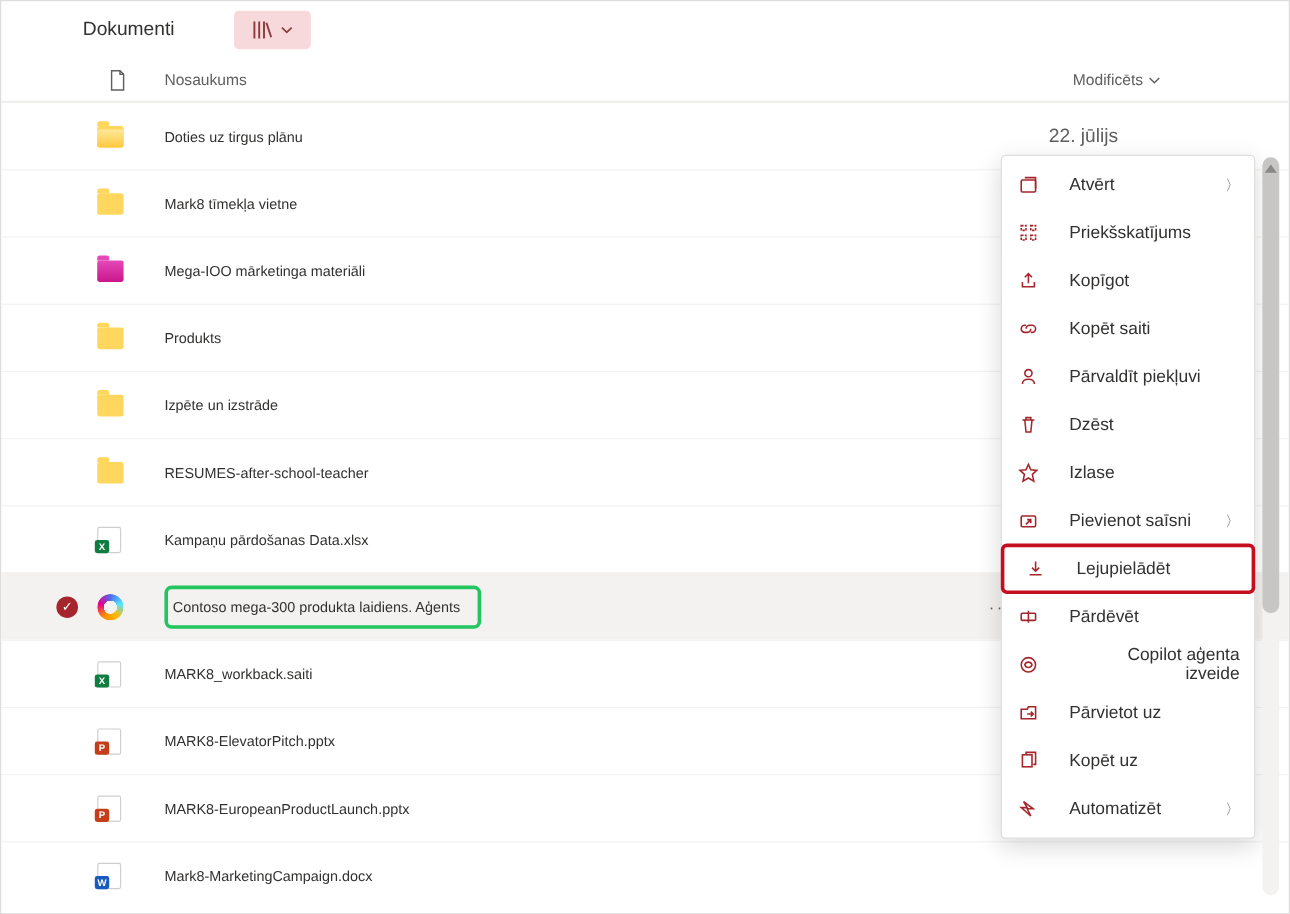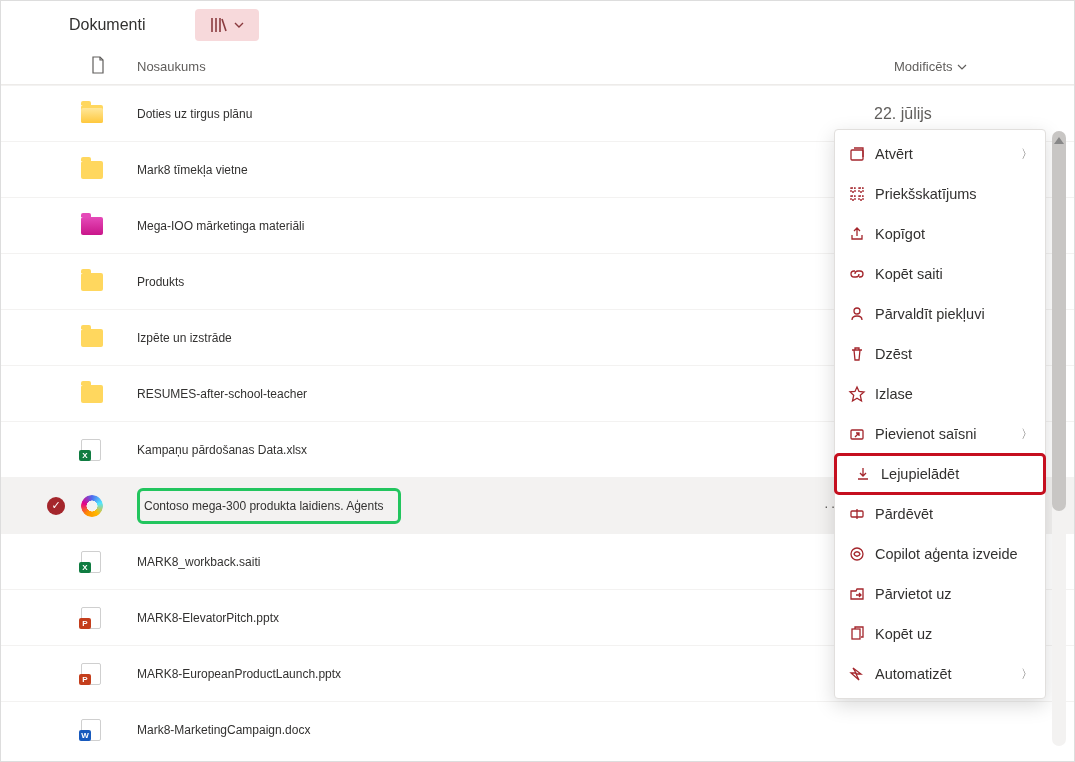--- a/index.html
+++ b/index.html
@@ -1,21 +1,21 @@
 <!DOCTYPE html>
 <html><head>
 <meta charset="utf-8">
 <style>
   * { box-sizing: border-box; margin: 0; padding: 0; }
   body { font-family: "Segoe UI", Arial, sans-serif; font-size: 14px; color: #323130; background: #fff; width: 1075px; height: 762px; overflow: hidden; border: 1px solid #ddd; position: relative; }
   .topbar { display: flex; align-items: center; padding: 8px 20px; gap: 16px; }
   .title { font-size: 16px; font-weight: 400; margin-left: 48px; }
   .lib-btn { width: 64px; height: 32px; background: #f7d9db; border-radius: 4px; display: flex; align-items: center; justify-content: center; gap: 6px; cursor: pointer; }
   .lib-btn svg { display: block; }
-  .header-row { display: flex; align-items: flex-end; padding: 10px 20px 10px 80px; font-size: 13px; color: #605e5c; border-bottom: 1px solid #edebe9; }
+  .header-row { display: flex; align-items: center; padding: 10px 20px 10px 80px; font-size: 13px; color: #605e5c; border-bottom: 1px solid #edebe9; }
   .header-row .col-name { flex: 1; padding-left: 56px; }
   .header-row .col-mod { width: 160px; display: flex; align-items: center; gap: 4px; cursor: pointer; }
   .header-row .doc-ico { position: absolute; left: 90px; }
   .list { }
   .row { display: flex; align-items: center; height: 56px; padding: 0 20px 0 30px; border-top: 1px solid #f3f2f1; position: relative; }
   .row .select-col { width: 50px; display: flex; justify-content: center; }
   .row .icon-col { width: 56px; display: flex; justify-content: flex-start; }
   .row .name-col { flex: 1; font-size: 12px; }
   .row .mod-col  { width: 180px; font-size: 16px; color: #605e5c; }
   .row.selected { background: #f3f2f1; }
@@ -27,21 +27,21 @@
   .folder-yellow.open::after { content:""; position:absolute; inset:0; top:3px; background:linear-gradient(180deg,#ffe79a,#ffc83d); border-radius:2px; }
   .folder-magenta { width: 22px; height: 18px; background: linear-gradient(180deg,#e549b8,#c9168a); border-radius: 2px; position: relative; }
   .folder-magenta::before { content:""; position:absolute; top:-4px; left:0; width:10px; height:4px; background:#e549b8; border-radius:2px 2px 0 0;}
   .file-ic { width: 20px; height: 22px; border: 1px solid #cfcfcf; border-radius: 2px; background:#fff; display:flex; align-items:center; justify-content:center; position:relative; }
   .file-ic .tag { position:absolute; left:-3px; top:10px; width:12px; height:11px; border-radius:2px; display:flex; align-items:center; justify-content:center; font-size:8px; font-weight:700; color:#fff;}
   .tag.x { background:#107c41; } .tag.p { background:#c43e1c; } .tag.w { background:#185abd; }
   .copilot-ic { width:22px; height:22px; border-radius:50%; background: conic-gradient(#4f6bed, #50e6ff, #ffb900, #ff8c00, #e3008c, #4f6bed); -webkit-mask: radial-gradient(circle at 50% 50%, transparent 35%, #000 36%); mask: radial-gradient(circle at 50% 50%, transparent 35%, #000 36%);}
   .check-badge { width:18px; height:18px; border-radius:50%; background:#a4262c; display:flex; align-items:center; justify-content:center; color:#fff; font-size:11px; }
   
   .ctx { position: absolute; top: 128px; right: 28px; width: 212px; background:#fff; border:1px solid #e1dfdd; border-radius:4px; box-shadow:0 6px 20px rgba(0,0,0,.15); padding:4px 0; }
-  .ctx-item { display:flex; align-items:center; height:40px; padding:0 12px; gap:8px; cursor:pointer; font-size:14.5px; position:relative;}
+  .ctx-item { display:flex; align-items:center; height:40px; padding:0 12px; gap:24px; cursor:pointer; font-size:14.5px; position:relative;text-align:right;}
   .ctx-item .ci { width:20px; display:flex; justify-content:center; color:#a4262c; }
   .ctx-item .chev { margin-left:auto; color:#605e5c; font-size:12px;}
   .ctx-item.boxed { outline:3px solid #c50f1f; outline-offset:-2px; border-radius:4px;padding-left:18px;}
   .scrollbar { position:absolute; right:8px; top:130px; width:14px; height:615px; background:#f3f2f1; border-radius:8px;}
   .scrollbar .thumb { width:100%; height:380px; background:#c8c6c4; border-radius:8px;}
   .tri-up { position:absolute; right:10px; top:136px; width:0;height:0;border-left:5px solid transparent;border-right:5px solid transparent;border-bottom:7px solid #888; z-index:2;}
 </style>
 </head>
 <body>
 

